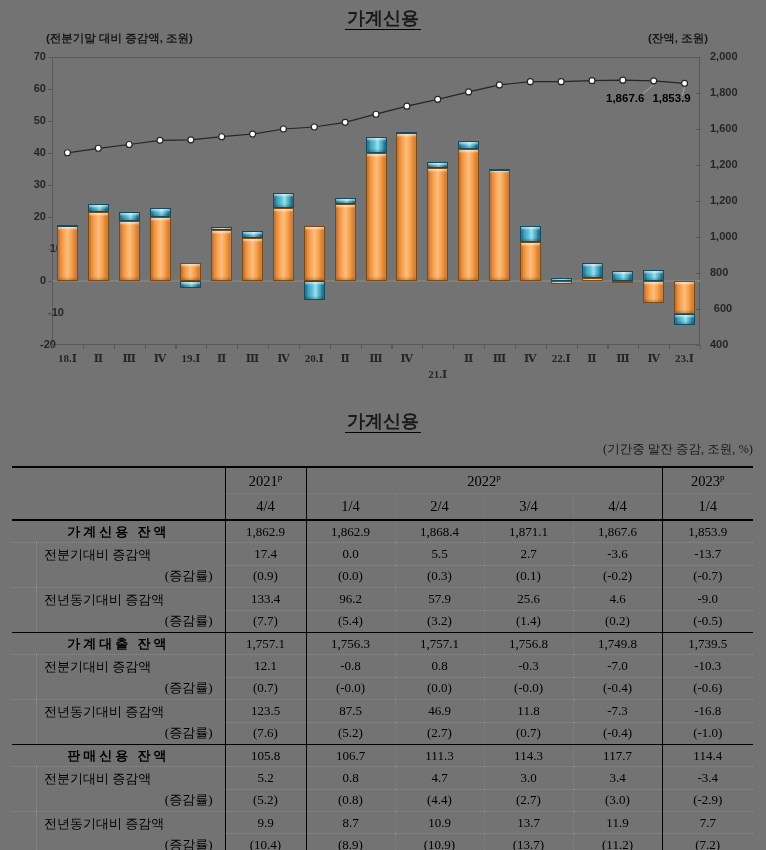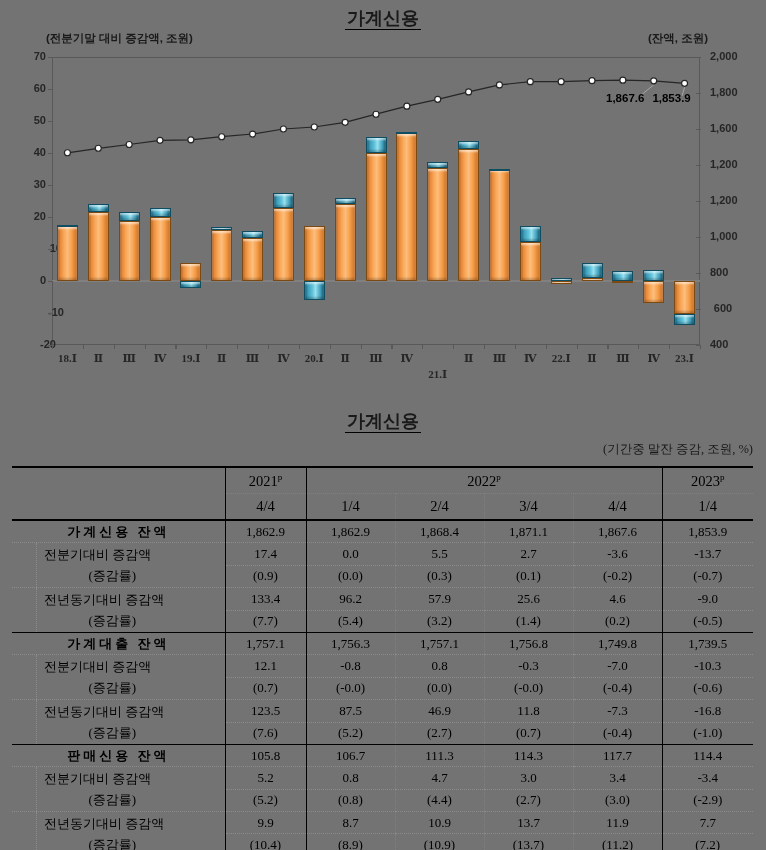--- a/index.html
+++ b/index.html
@@ -54,21 +54,21 @@
   table.dt tr.qrow th, table.dt th.lblhead{border-bottom:2.4px solid #000;}
   table.dt td{font-size:13px;height:21.4px;padding:0;text-align:center;
     border-bottom:1px dotted #8c8c8c;}
   table.dt .vs{border-left:1.3px solid #000;}
   table.dt .vd{border-left:1px dotted #808080;}
   table.dt tr.sec-top td{border-top:1.7px solid #000;}
   td.lbl-sec{text-align:left;font-weight:bold;padding-left:8px;letter-spacing:3px;font-size:13.5px;}
   td.lbl-pair{position:relative;padding:0;}
   td.lbl-pair::before{content:"";position:absolute;left:24px;top:0;bottom:0;border-left:1px dotted #8c8c8c;}
   td.lbl-pair .l1{height:21.4px;line-height:22px;text-align:left;padding-left:32px;}
-  td.lbl-pair .l2{height:21.4px;line-height:21px;padding-right:12px;}
+  td.lbl-pair .l2{height:21.4px;line-height:21px;text-align:right;padding-right:12px;}
 </style>
 </head>
 <body>
 
 <div class="page">
 
   <div class="chart">
     <div class="chart-title"><span>가계신용</span></div>
     <div class="cap-left">(전분기말 대비 증감액, 조원)</div>
     <div class="cap-right">(잔액, 조원)</div>

